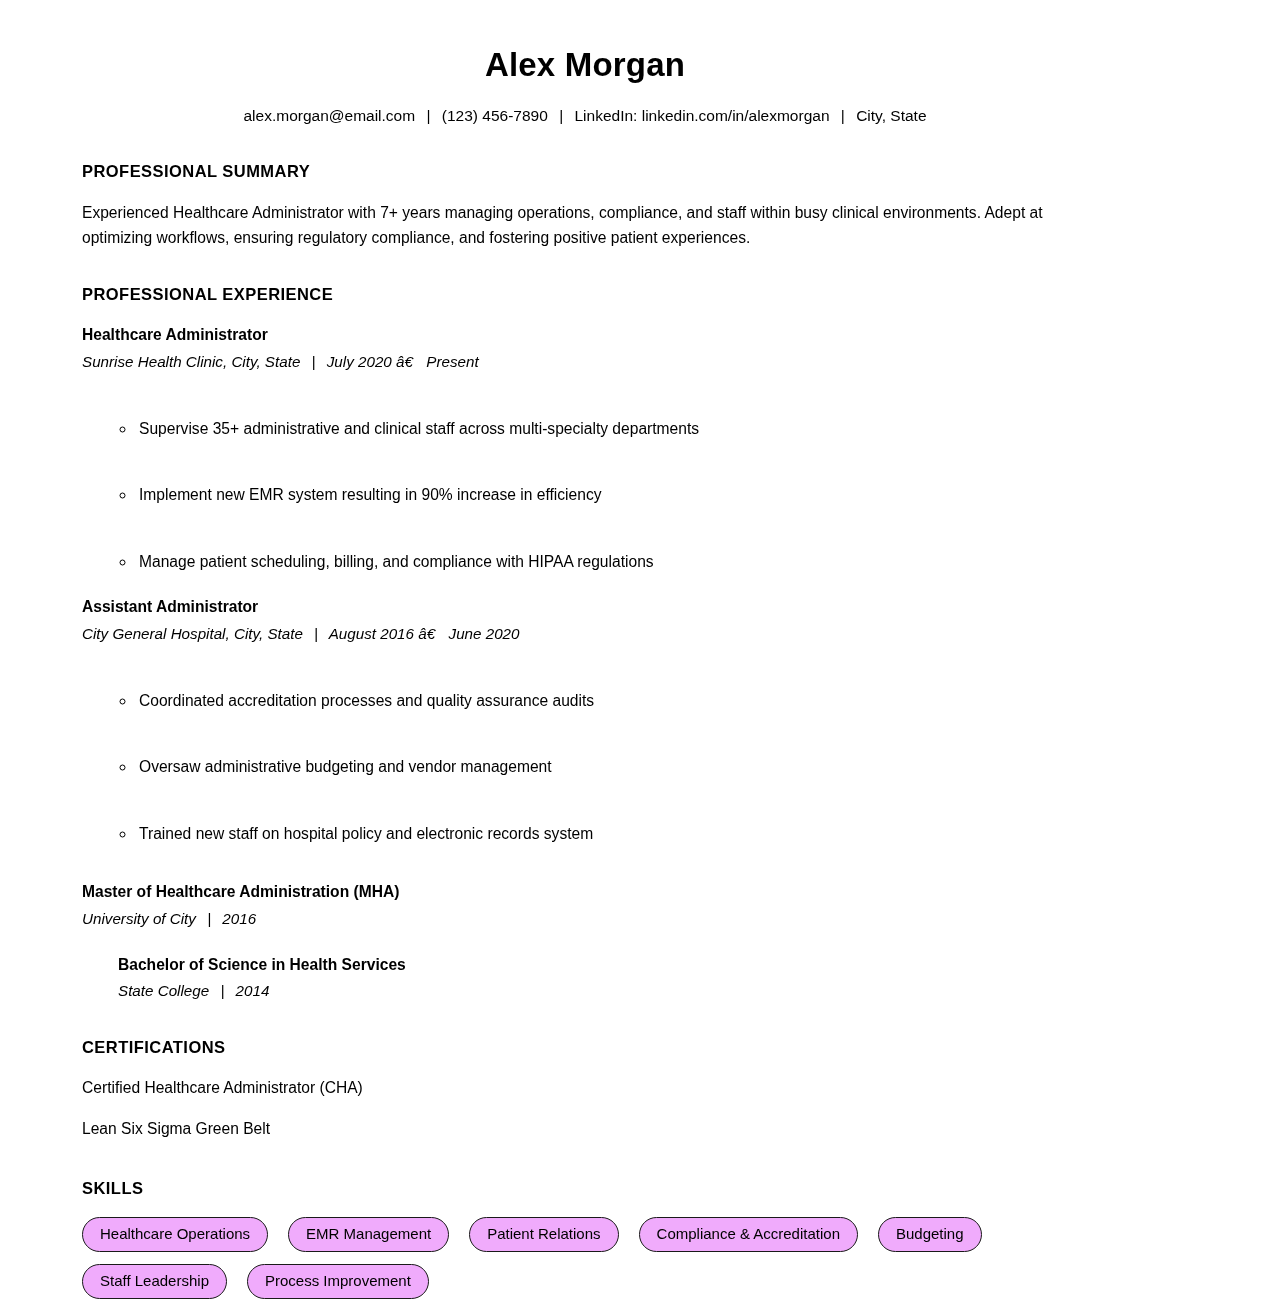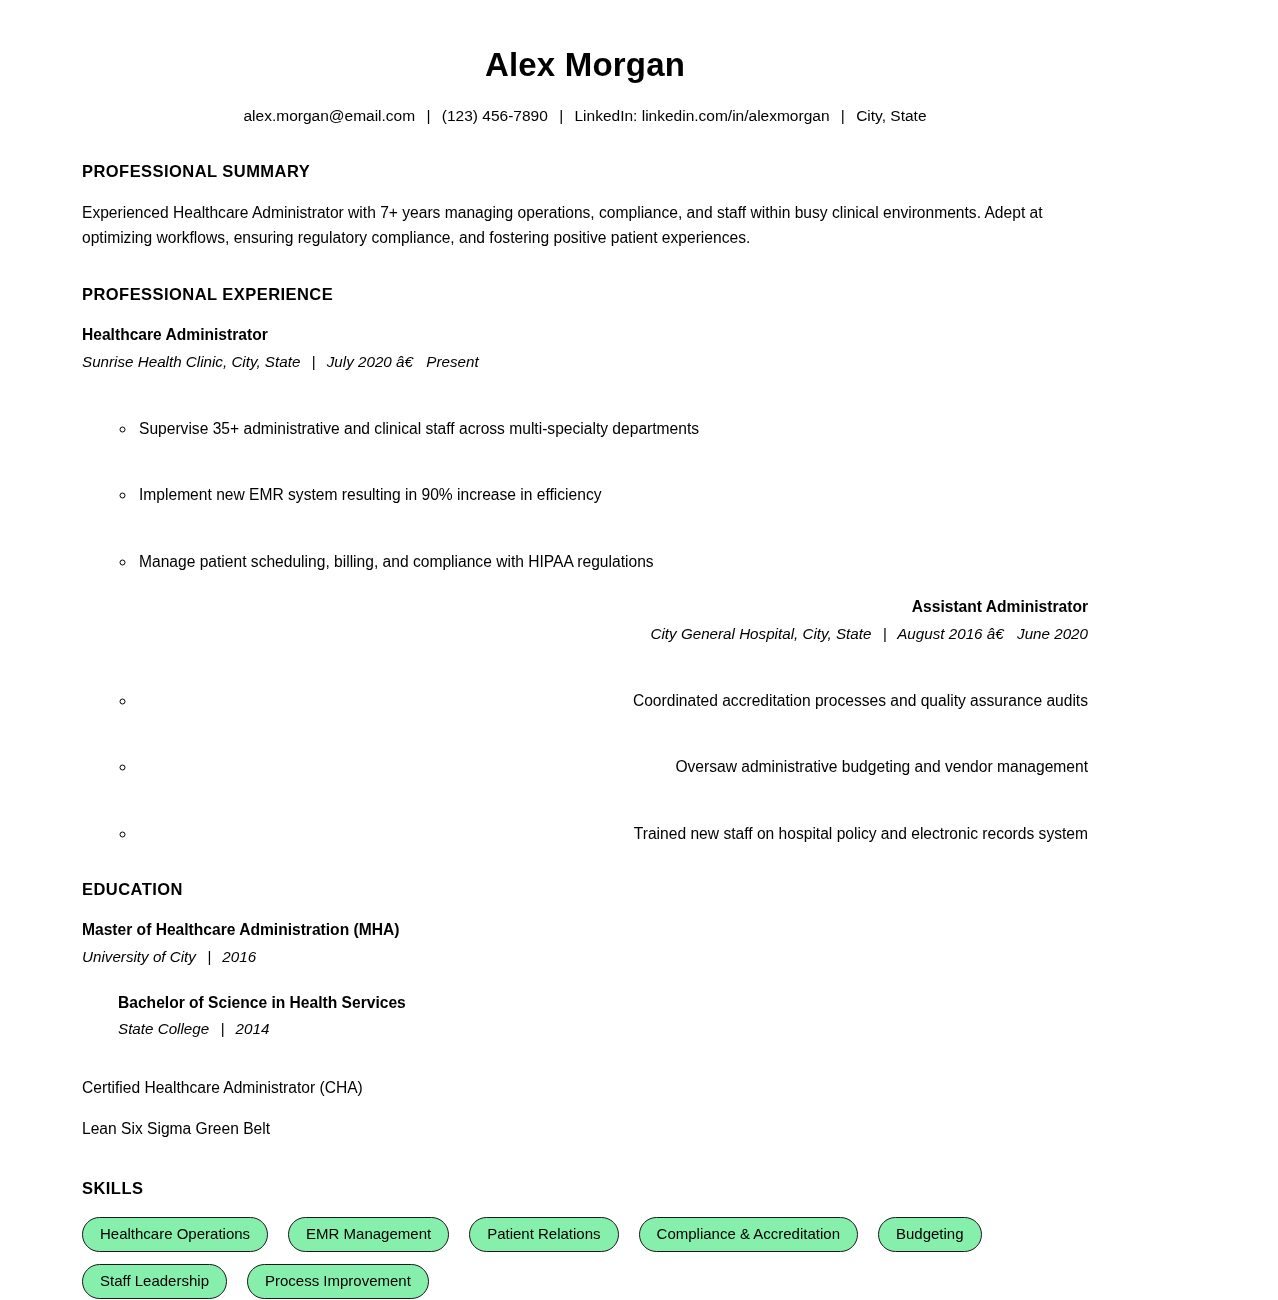--- a/index.html
+++ b/index.html
@@ -58,21 +58,21 @@
   .summary-text {
     margin: 0;
     font-size: 15.6px;
     line-height: 1.62;
     color: #000;
     max-width: 1070px;
   }
 
   
   .job { margin-bottom: 4px; }
-  .job + .job { margin-top: 22px; text-align: right; }
+  .job + .job { margin-top: 22px; }
   .job-title {
     margin: 0;
     font-size: 15.6px;
     font-weight: bold;
     line-height: 1.5;
     color: #000;
   }
   .job-meta {
     margin: 4px 0 0 0;
     font-size: 15.2px;
@@ -141,21 +141,21 @@
   .skill-pill {
     display: inline-flex;
     align-items: center;
     justify-content: center;
     border: 1.3px solid #1a1a1a;
     border-radius: 999px;
     padding: 7px 17px 8px 17px;
     font-size: 15px;
     line-height: 1.2;
     color: #000;
-    background: #86efac;
+    background: #f0abfc;
     white-space: nowrap;
   }
   .section-skills { margin-top: 38px; padding-bottom: 60px; }
 </style>
 </head>
 <body>
 
 <div class="page">
 
   <h1 class="resume-name">Alex Morgan</h1>
@@ -201,21 +201,20 @@
       </div>
       <ul class="bullets">
         <li>Coordinated accreditation processes and quality assurance audits</li>
         <li>Oversaw administrative budgeting and vendor management</li>
         <li>Trained new staff on hospital policy and electronic records system</li>
       </ul>
     </div>
   </div>
 
   <div class="section">
-    <h2 class="section-title">EDUCATION</h2>
 
     <div class="edu-entry">
       <div class="edu-degree">Master of Healthcare Administration (MHA)</div>
       <div class="edu-meta">
         <span>University of City</span>
         <span class="meta-sep">|</span>
         <span>2016</span>
       </div>
     </div>
 
@@ -223,20 +222,21 @@
       <div class="edu-degree">Bachelor of Science in Health Services</div>
       <div class="edu-meta">
         <span>State College</span>
         <span class="meta-sep">|</span>
         <span>2014</span>
       </div>
     </div>
   </div>
 
   <div class="section">
+    <h2 class="section-title">CERTIFICATIONS</h2>
     <p class="cert-item">Certified Healthcare Administrator (CHA)</p>
     <p class="cert-item">Lean Six Sigma Green Belt</p>
   </div>
 
   <div class="section section-skills">
     <h2 class="section-title">SKILLS</h2>
     <div class="skills-wrap">
       <span class="skill-pill">Healthcare Operations</span>
       <span class="skill-pill">EMR Management</span>
       <span class="skill-pill">Patient Relations</span>

